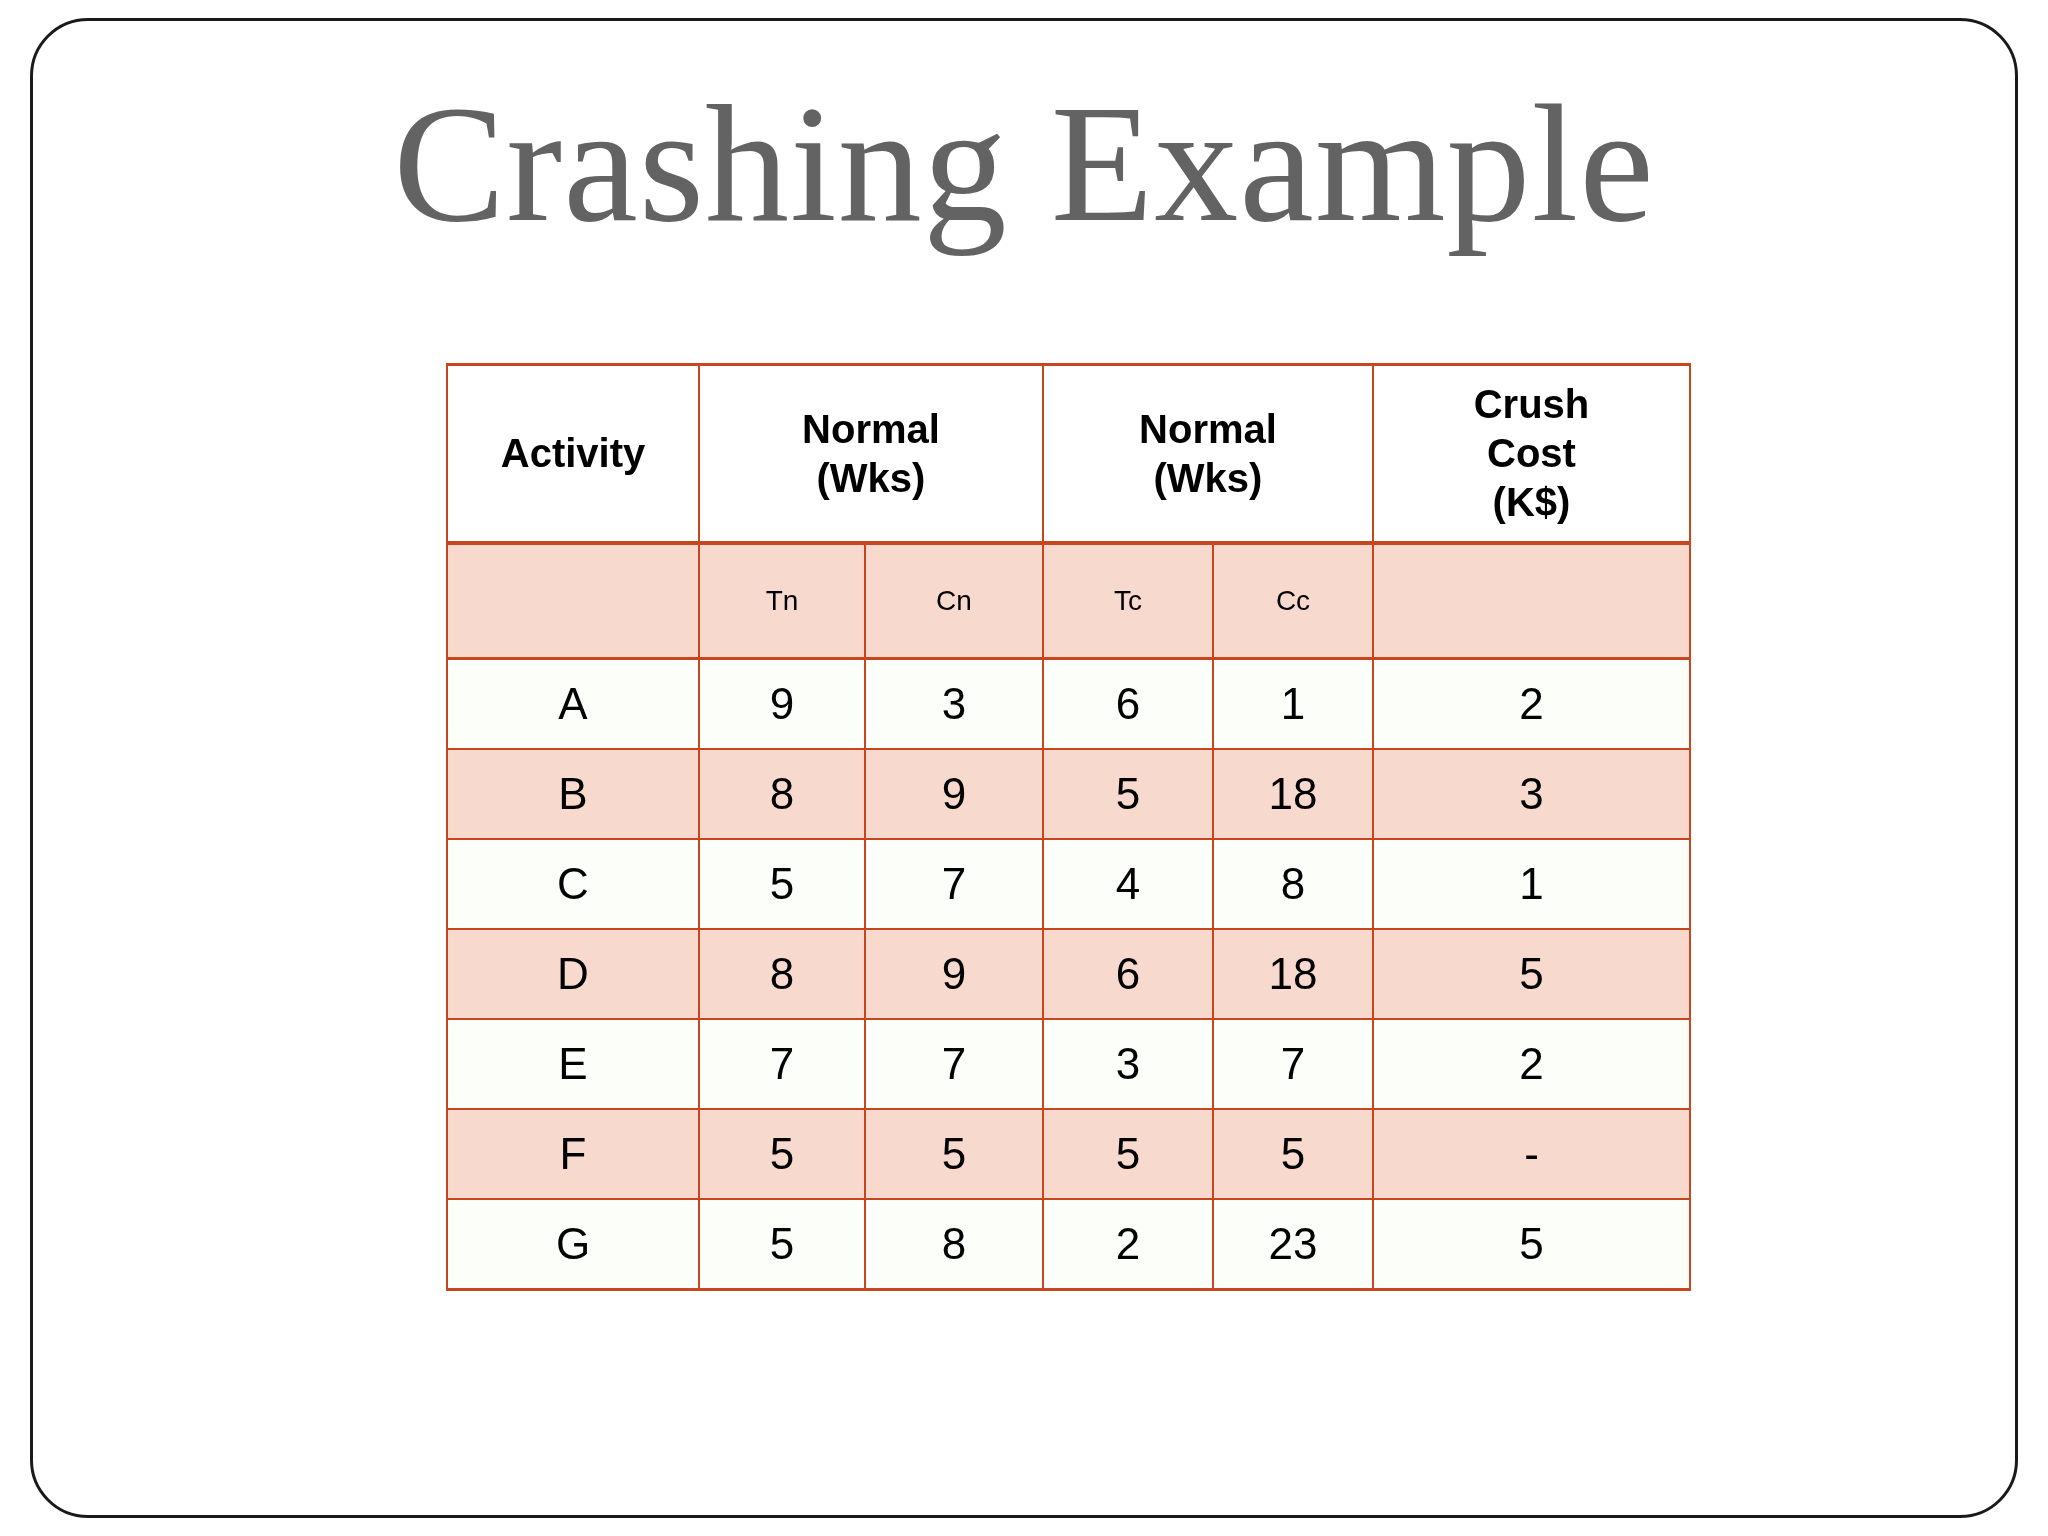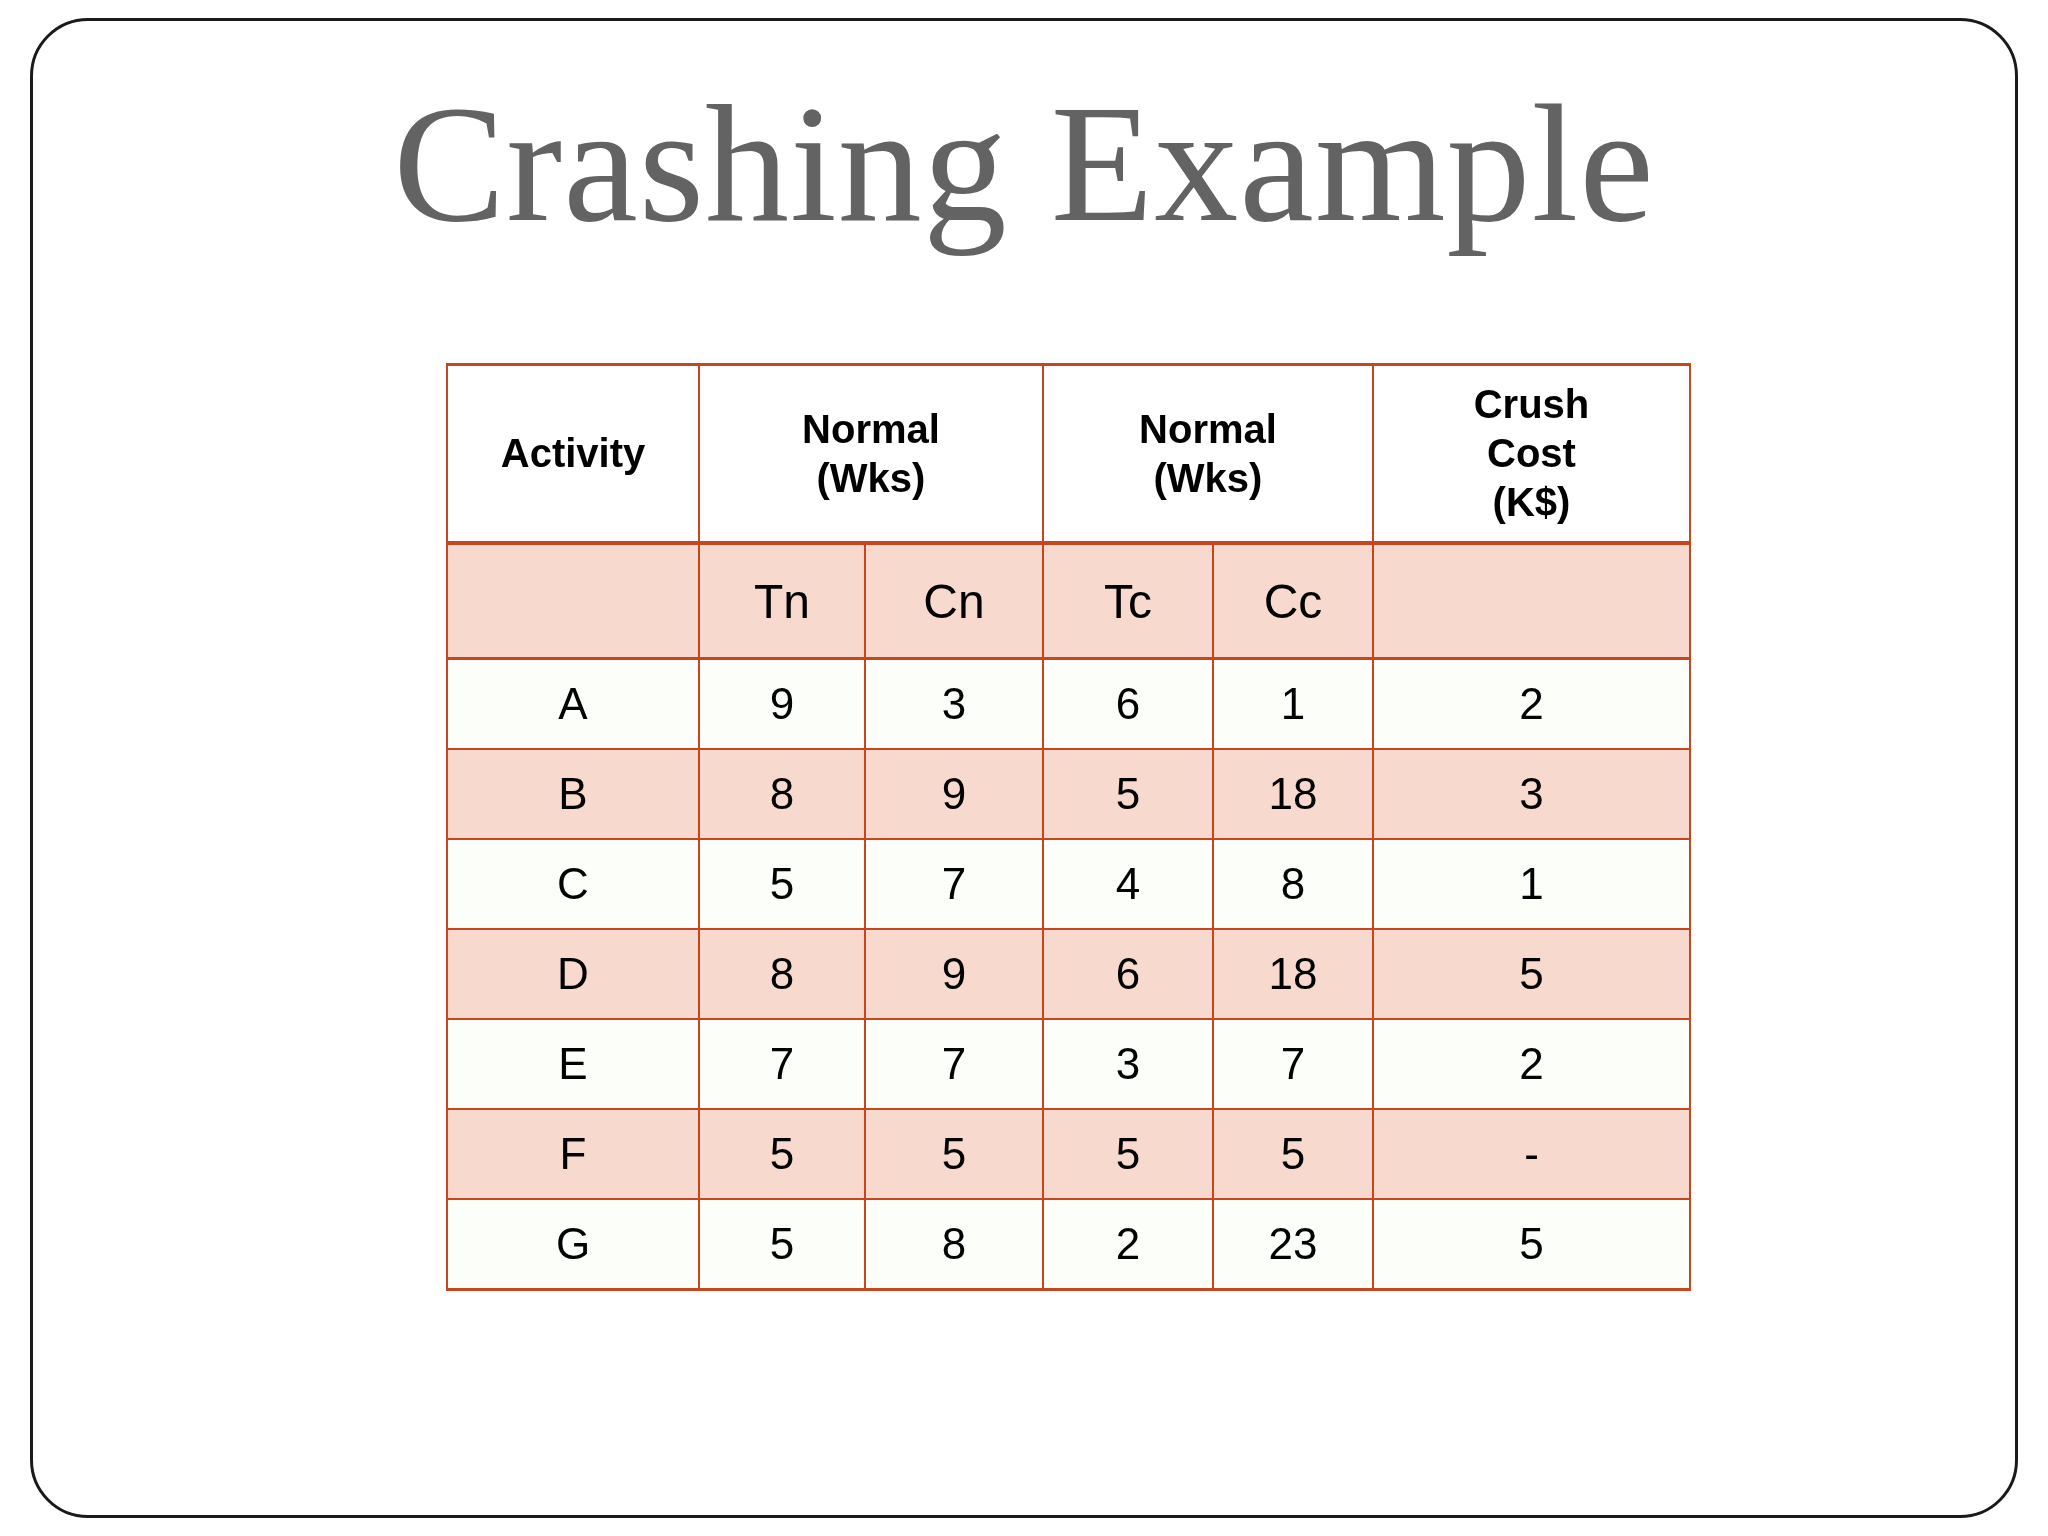--- a/index.html
+++ b/index.html
@@ -89,21 +89,21 @@
     background: #ffffff;
     border-bottom: 4px solid #C8461E;
   }
   tr.head-row > th.hdr-top {
     border-top: 3px solid #C8461E;
   }
 
   
   tr.subhead-row > td {
     height: 112px;
-    font-size: 48px;
+    font-size: 28px;
     font-weight: normal;
     background: #F8D9CE;
     border-bottom: 3px solid #C8461E;
   }
 
   
   tr.data-row > td {
     height: 88px;
     font-size: 44px;
     font-weight: normal;

